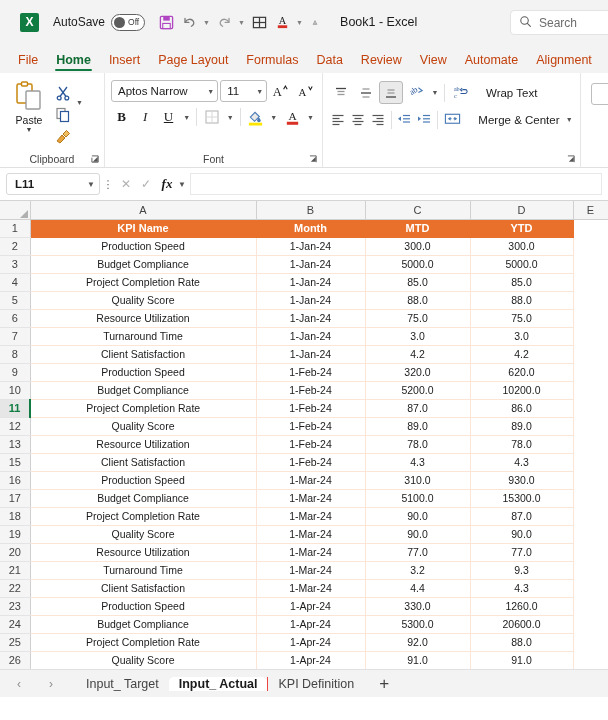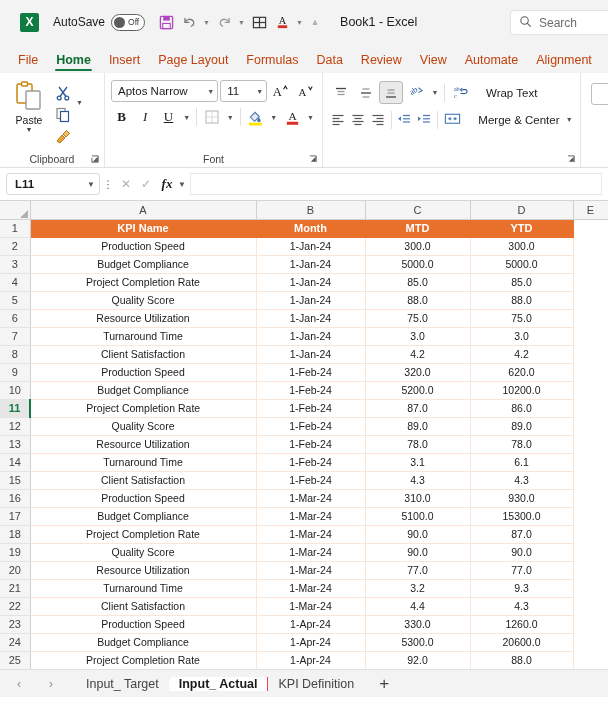--- a/index.html
+++ b/index.html
@@ -806,28 +806,20 @@
         </tr>
         <tr>
           <td class="rowhdr">13</td>
           <td class="cell c-name">Resource Utilization</td>
           <td class="cell c-month">1-Feb-24</td>
           <td class="cell c-num">78.0</td>
           <td class="cell c-num">78.0</td>
           <td class="cell empty"></td>
         </tr>
         <tr>
-          <td class="rowhdr">14</td>
-          <td class="cell c-name">Turnaround Time</td>
-          <td class="cell c-month">1-Feb-24</td>
-          <td class="cell c-num">3.1</td>
-          <td class="cell c-num">6.1</td>
-          <td class="cell empty"></td>
-        </tr>
-        <tr>
           <td class="rowhdr">15</td>
           <td class="cell c-name">Client Satisfaction</td>
           <td class="cell c-month">1-Feb-24</td>
           <td class="cell c-num">4.3</td>
           <td class="cell c-num">4.3</td>
           <td class="cell empty"></td>
         </tr>
         <tr>
           <td class="rowhdr">16</td>
           <td class="cell c-name">Production Speed</td>

